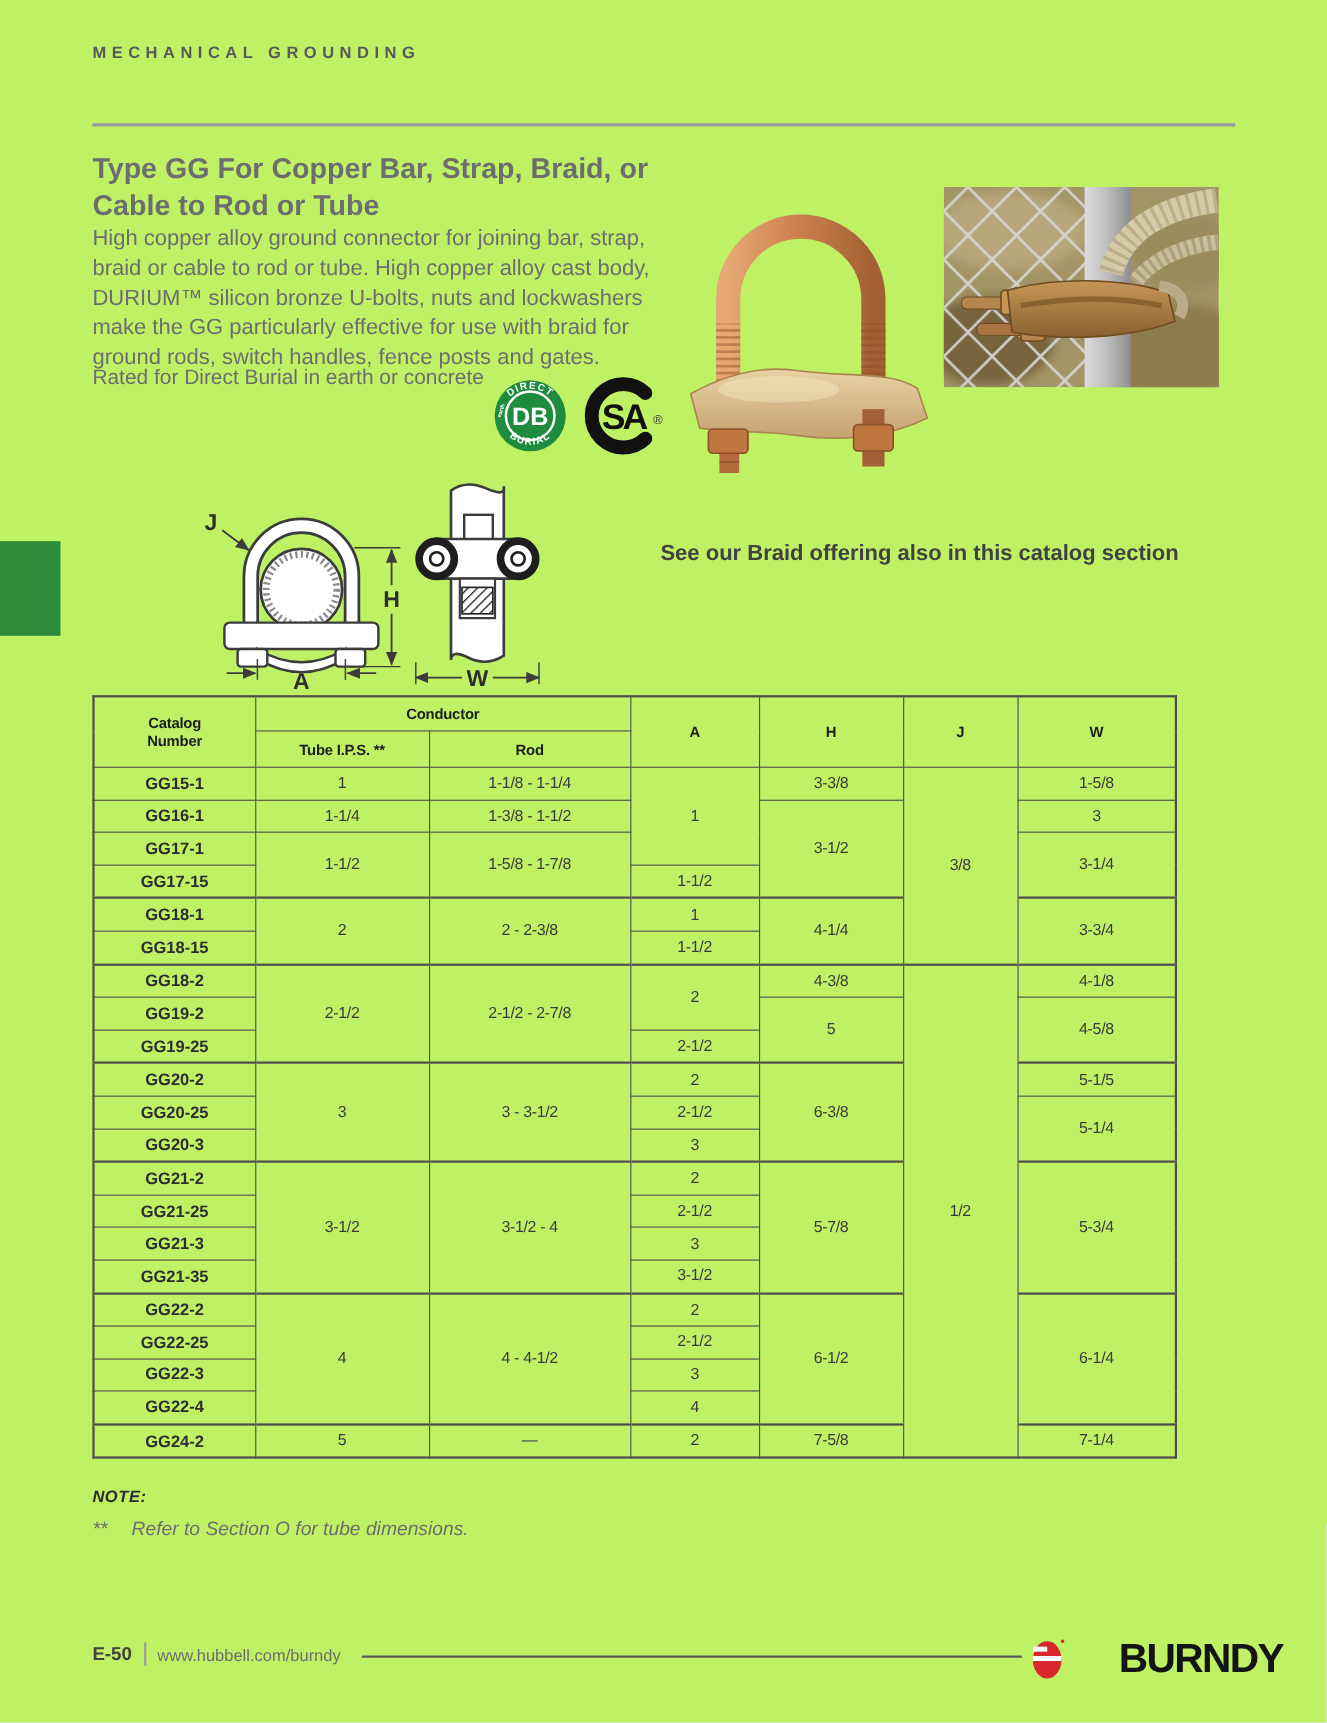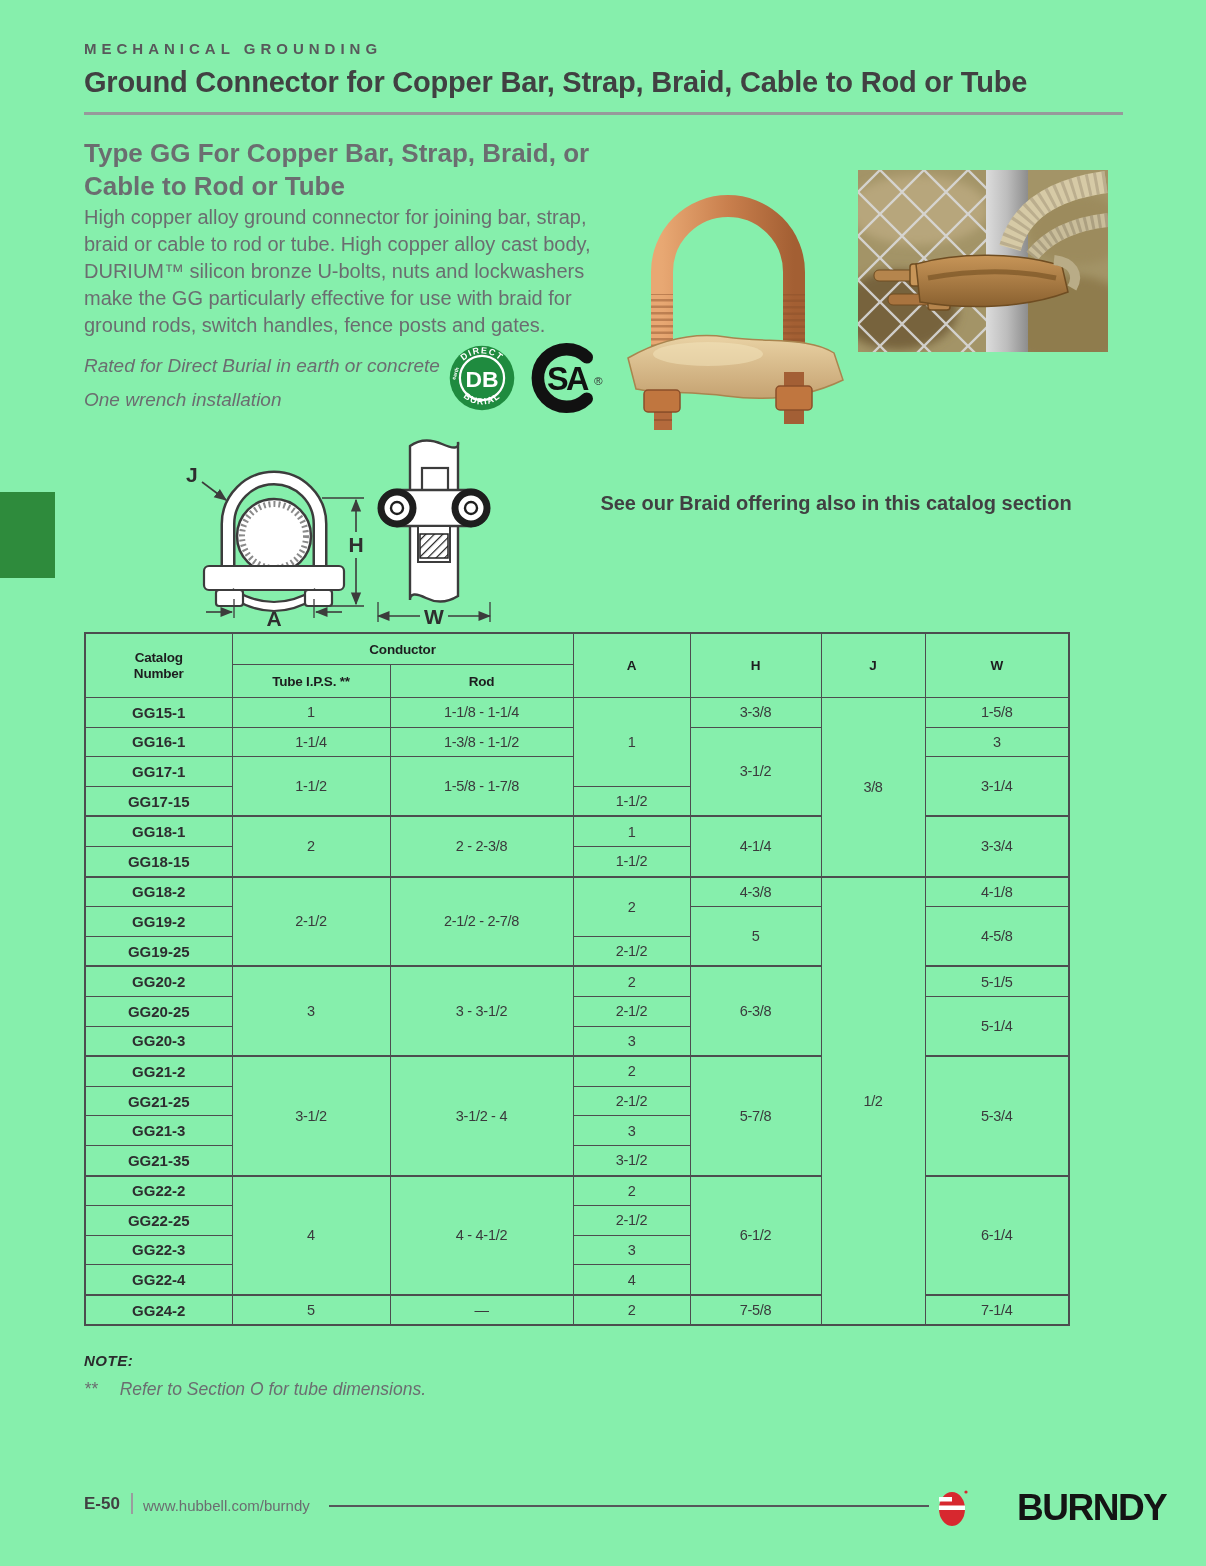--- a/index.html
+++ b/index.html
@@ -1,29 +1,29 @@
 <!DOCTYPE html>
 <html><head>
 <meta charset="utf-8">
 <style>
   html,body{margin:0;padding:0;background:#e8e8e8;}
   .page{
-    position:relative;width:1206px;height:1566px;background:#86efac;
+    position:relative;width:1206px;height:1566px;background:#bef264;
     font-family:"Liberation Sans",sans-serif;overflow:hidden;margin:0 auto;
   }
   .abs{position:absolute;}
   
   .eyebrow{left:84px;top:40px;font-size:15px;font-weight:bold;letter-spacing:5px;color:#58595b;}
   .title{left:84px;top:66px;font-size:29px;font-weight:bold;color:#414042;letter-spacing:-0.2px;}
   .title-rule{left:84px;top:112px;width:1039px;height:2.5px;background:#97999b;}
   .green-tab{left:0;top:492px;width:55px;height:86px;background:#2e8b3c;}
   
   .section-heading{left:84px;top:137px;font-size:26px;font-weight:bold;color:#6b6d70;line-height:33px;white-space:pre-line;}
   .description{left:84px;top:204px;width:508px;font-size:20px;color:#6b6d70;line-height:27px;}
-  .features{left:84px;top:355px;width:420px;font-size:19px;font-style:italic;color:#6b6d70;}
+  .features{left:84px;top:333px;width:420px;font-size:19px;color:#6b6d70;}
   .features div{margin-bottom:12px;}
   .callout{left:585px;top:492px;width:502px;text-align:center;font-size:20px;font-weight:bold;color:#414042;}
   
   .spec-table-wrap{left:84px;top:632px;}
   table.spec{border-collapse:collapse;table-layout:fixed;width:984px;border:2.5px solid #4c4d4f;}
   table.spec th,table.spec td{border:1px solid #4c4d4f;text-align:center;vertical-align:middle;padding:0 2px;}
   table.spec thead th{font-size:13.5px;font-weight:bold;color:#1d1d1f;letter-spacing:-0.2px;}
   .th-catalog{white-space:pre-line;line-height:16px;}
   table.spec thead tr.h1 th{height:30px;}
   table.spec thead tr.h2 th{height:32px;}
@@ -44,30 +44,28 @@
   .brand-reg{font-size:10px;color:#141414;margin-top:2px;}
   .dim-label{font-weight:bold;}
   svg text{font-family:"Liberation Sans",sans-serif;}
 </style>
 </head>
 <body>
 
 <div class="page">
 
   <div class="abs eyebrow">MECHANICAL GROUNDING</div>
-  <div class="abs title">Ground Connector for Copper Bar, Strap, Braid, Cable to Rod or Tube</div>
   <div class="abs title-rule"></div>
   <div class="abs green-tab"></div>
 
   <div class="abs description">High copper alloy ground connector for joining bar, strap, braid or cable to rod or tube. High copper alloy cast body, DURIUM™ silicon bronze U-bolts, nuts and lockwashers make the GG particularly effective for use with braid for ground rods, switch handles, fence posts and gates.</div>
   <div class="abs section-heading">Type GG For Copper Bar, Strap, Braid, or
 Cable to Rod or Tube</div>
   <div class="abs features">
     <div>Rated for Direct Burial in earth or concrete</div>
-    <div>One wrench installation</div>
   </div>
 
   <svg class="abs" style="left:448px;top:344px;" width="68" height="68" viewBox="0 0 80 80">
     <circle cx="40" cy="40" r="38" fill="#1f8b3f"></circle>
     <circle cx="40" cy="40" r="26" fill="none" stroke="#ffffff" stroke-width="2.6"></circle>
     <defs>
       <path id="arcTop" d="M 9,42 A 31,31 0 0 1 71,42"></path>
       <path id="arcBot" d="M 7,38 A 33,33 0 0 0 73,38"></path>
     </defs>
     <text font-size="10.5" font-weight="bold" fill="#ffffff" letter-spacing="1.5">

